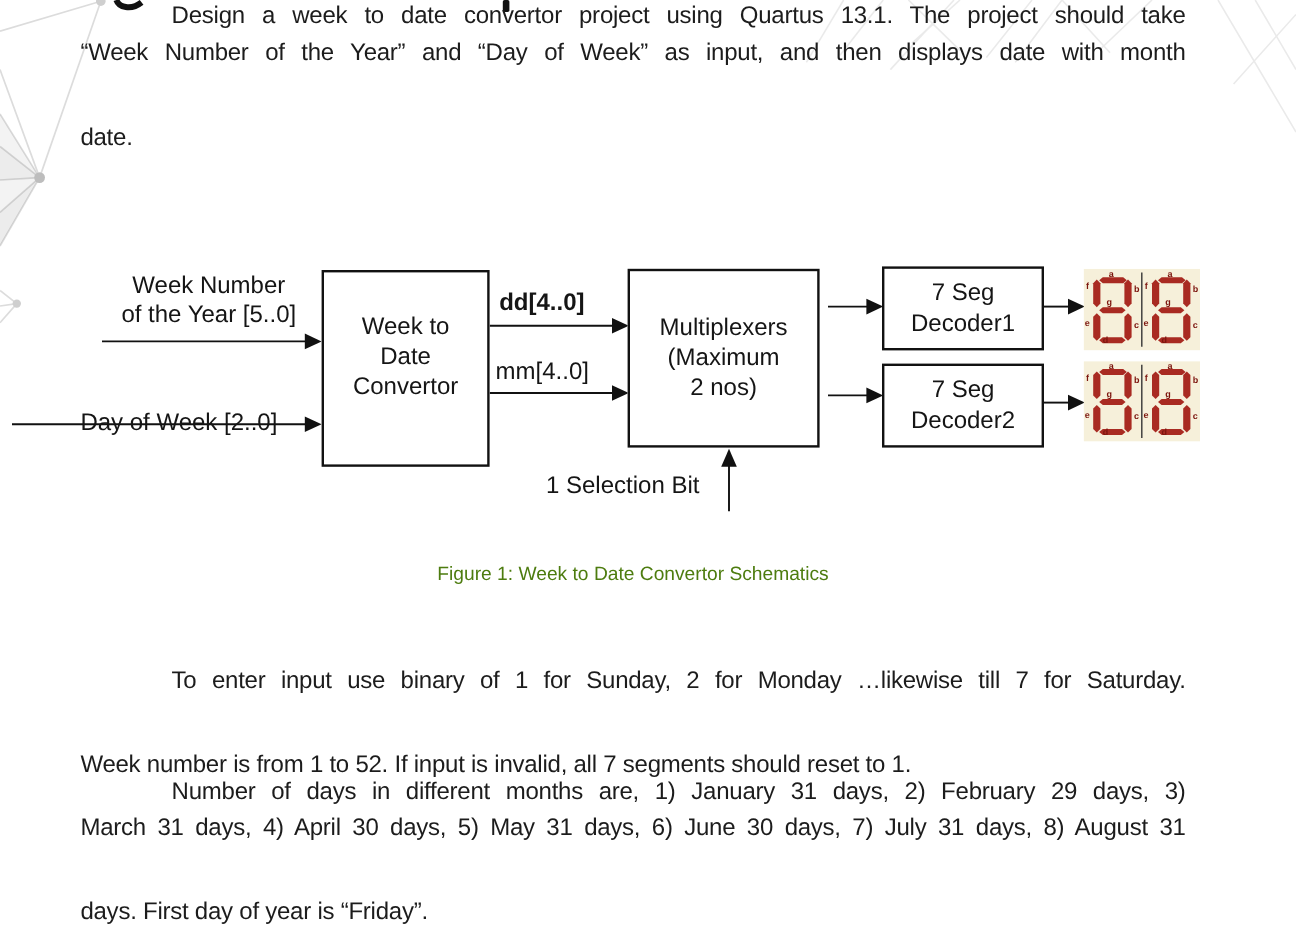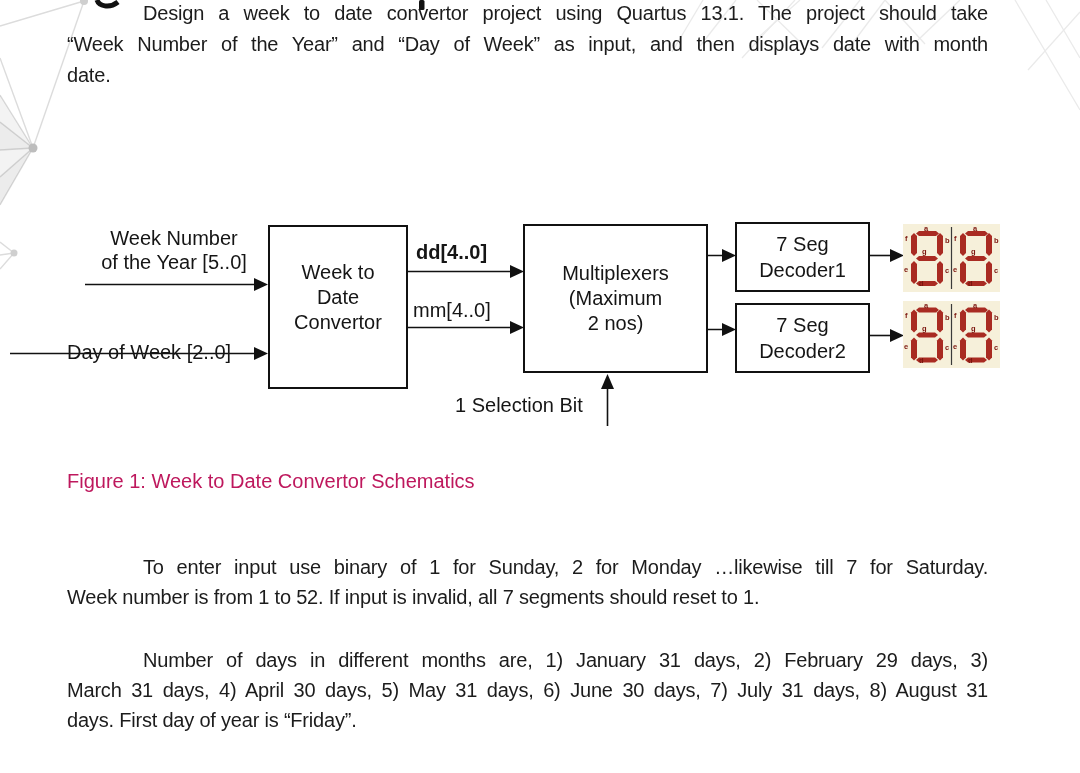--- a/index.html
+++ b/index.html
@@ -5,43 +5,43 @@
   html,body{margin:0;padding:0;}
   body{width:1080px;height:773px;position:relative;background:#ffffff;overflow:hidden;
        font-family:"Liberation Sans",sans-serif;}
   svg{display:block;}
   #decor{position:absolute;left:0;top:0;z-index:0;}
   #diagram-arrows{position:absolute;left:0;top:0;z-index:2;pointer-events:none;}
 
   .p{position:absolute;left:67px;width:921px;font-size:20px;letter-spacing:-0.2px;
      color:#1c1c1c;z-index:3;}
   .p .ln{text-align:justify;text-align-last:justify;white-space:normal;}
-  .p .ln.last{text-align-last:auto;}
+  .p .ln.last{text-align-last:auto;margin-top:40px;}
   .p .ln.indent{text-indent:76px;}
   #para1{top:-2px;line-height:31px;}
   #para2{top:552px;line-height:30px;}
   #para3{top:645px;line-height:30px;}
 
   .dlabel{position:absolute;font-size:20px;color:#151515;z-index:3;white-space:nowrap;}
   .dbox{position:absolute;background:#fff;border:2.2px solid #111;box-sizing:border-box;
         display:flex;flex-direction:column;justify-content:center;align-items:center;
         font-size:20px;line-height:25px;color:#151515;z-index:3;text-align:center;}
   .dbox span{white-space:nowrap;}
   #box-converter{left:268px;top:225px;width:140px;height:164px;padding-bottom:20px;}
-  #box-mux{left:523px;top:224px;width:185px;height:149px;}
+  #box-mux{left:523px;top:224px;width:160px;height:149px;}
   #box-dec1{left:735px;top:222px;width:135px;height:70px;line-height:26px;}
   #box-dec2{left:735px;top:303px;width:135px;height:70px;line-height:26px;}
 
   #lbl-input1{left:85px;top:226px;width:178px;text-align:center;line-height:24px;white-space:normal;}
   #lbl-input2{left:67px;top:322px;margin-top:19px;}
   #lbl-bus1{left:416px;top:241px;font-weight:bold;}
   #lbl-bus2{left:413px;top:299px;}
   #lbl-sel{left:455px;top:394px;}
-  #caption{position:absolute;left:67px;top:470px;width:921px;
-           font-size:20px;color:#be185d;z-index:3;}
+  #caption{position:absolute;left:67px;top:470px;width:921px;text-align:center;
+           font-size:16px;color:#4d7c0f;z-index:3;}
 
   .segblock{position:absolute;z-index:3;}
   #disp1{left:903px;top:224px;}
   #disp2{left:903px;top:301px;}
 </style>
 </head>
 <body>
 
 <svg id="decor" width="1080" height="773" viewBox="0 0 1080 773">
   <g stroke="#dcdcdc" stroke-width="1.4" fill="none">

